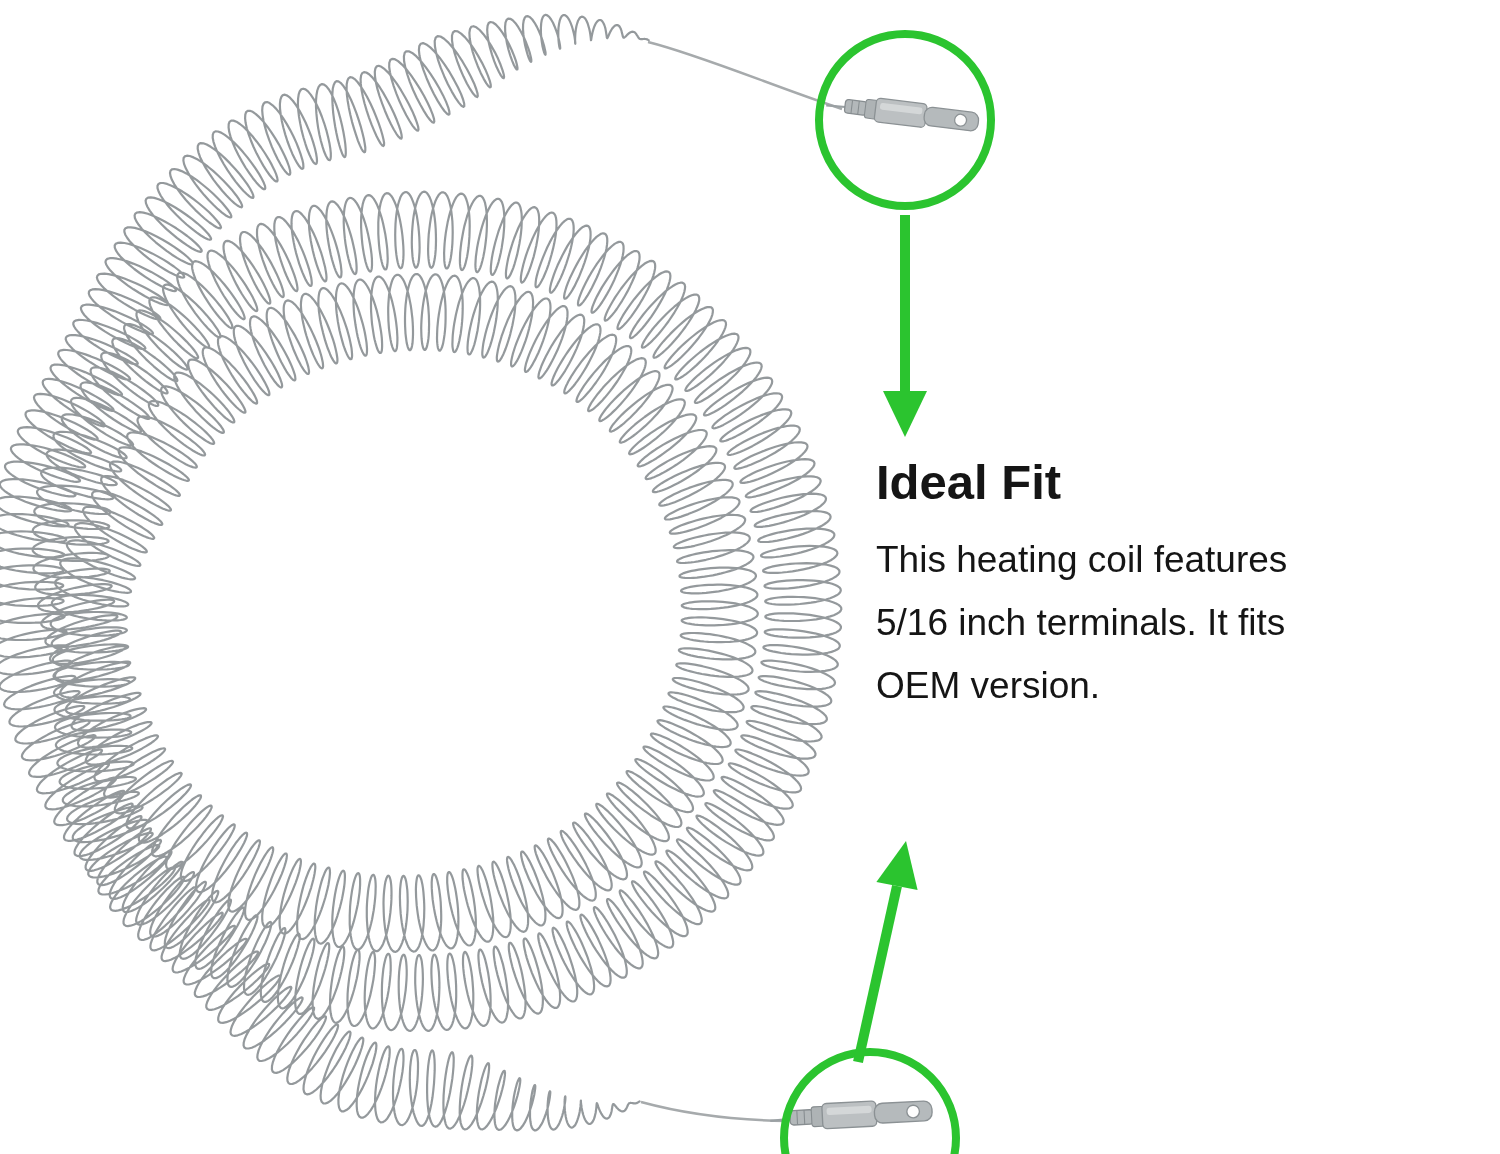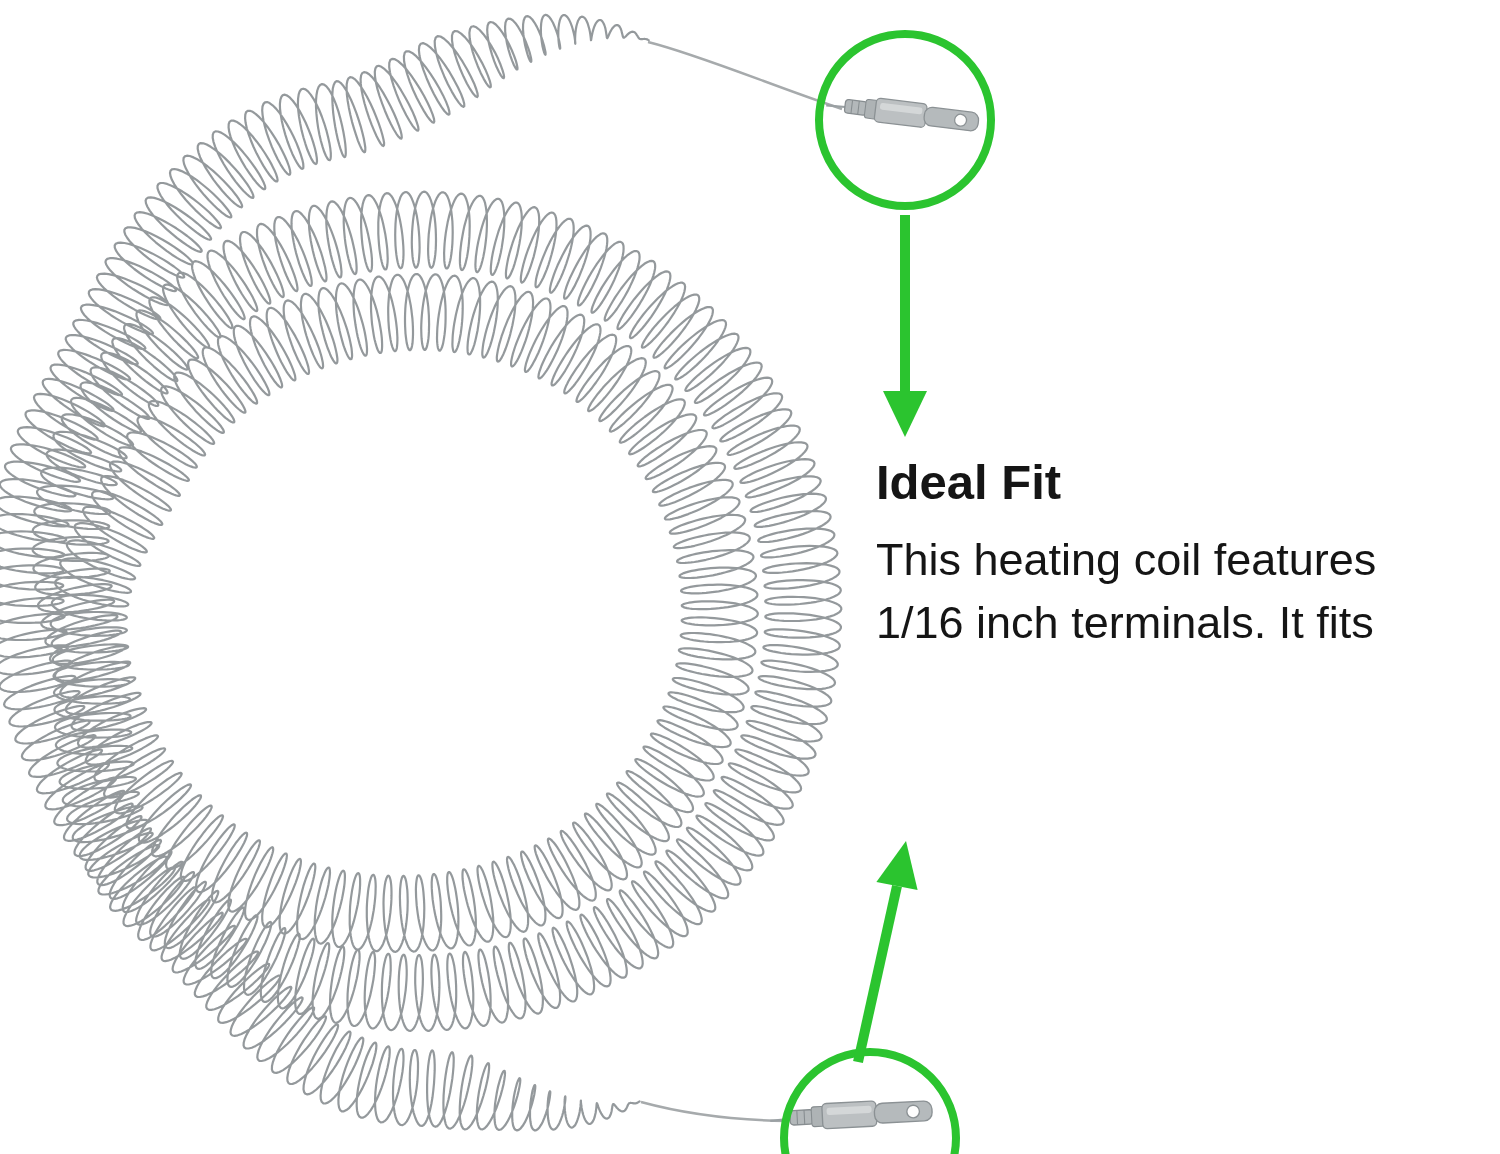--- a/index.html
+++ b/index.html
@@ -25,21 +25,21 @@
     width: 620px;
     color: #151515;
   }
   .annotation-heading {
     font-size: 49px;
     font-weight: 700;
     line-height: 1.12;
     margin: 0 0 18px 0;
   }
   .annotation-line {
-    font-size: 45px;
+    font-size: 37px;
     line-height: 63px;
     white-space: nowrap;
   }
 </style>
 </head>
 <body>
 
 <div class="stage">
 
   <svg class="artwork" viewBox="0 0 1500 1154">
@@ -75,16 +75,17 @@
 
     <g>
       <line x1="858" y1="1062" x2="897" y2="886" stroke="#2bc42f" stroke-width="10"></line>
       <polygon points="906,841 917.6,890.1 876.4,881.9" fill="#2bc42f"></polygon>
     </g>
   </svg>
 
   <div class="annotation">
     <div class="annotation-heading">Ideal Fit</div>
     <div class="annotation-line">This heating coil features</div>
-    <div class="annotation-line">1/16 inch terminals. It fits</div>
+    <div class="annotation-line">5/16 inch terminals. It fits</div>
+    <div class="annotation-line">OEM version.</div>
   </div>
 
 </div>
 
 </body></html>

